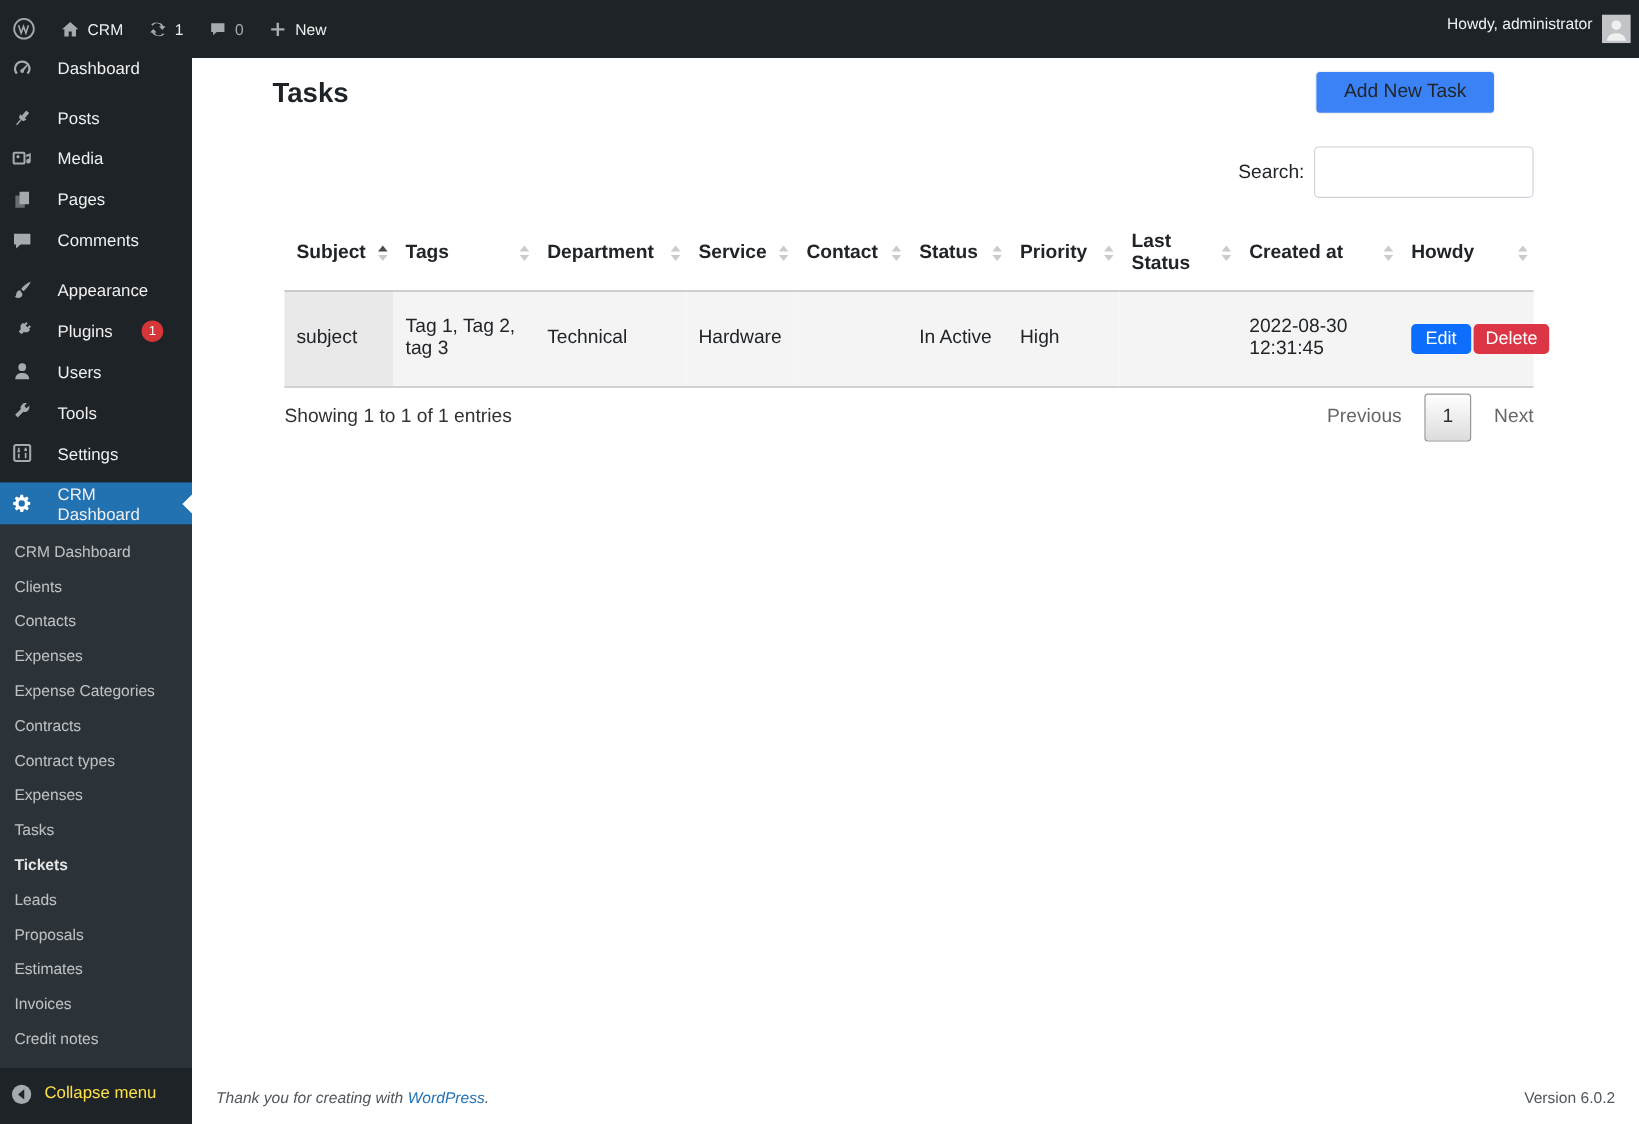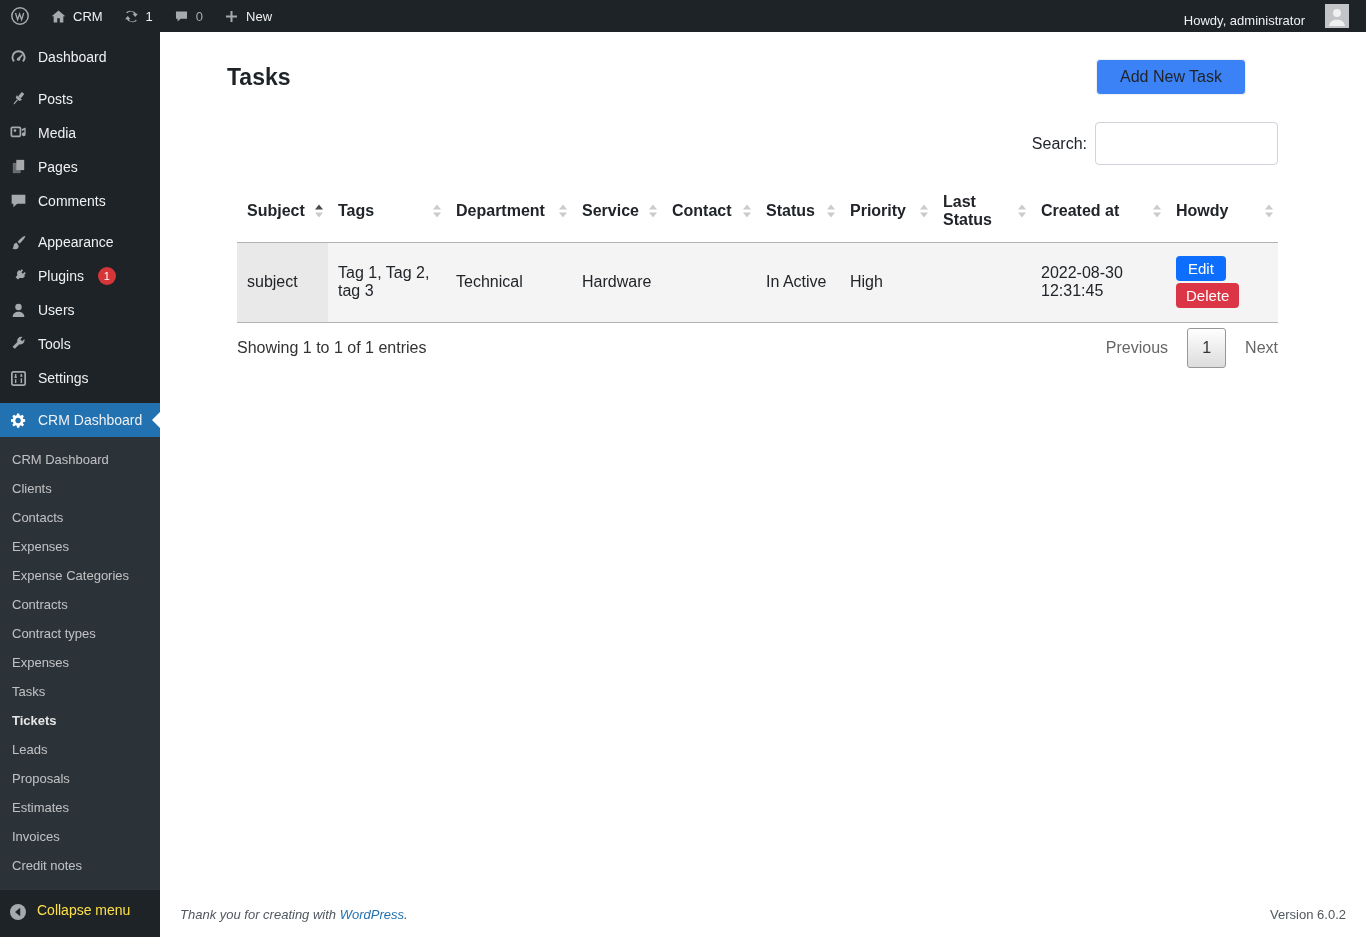--- a/index.html
+++ b/index.html
@@ -1,36 +1,36 @@
 <!DOCTYPE html>
 <html><head>
 <meta charset="utf-8">
 <style>
   * { margin:0; padding:0; box-sizing:border-box; }
   html,body { width:1366px; height:937px; overflow:hidden; }
   body { font-family:"Liberation Sans",sans-serif; background:#fff; display:flex; padding-top:32px; }
 
   
-  .adminbar { position:fixed; top:0; left:0; right:0; height:32px; background:#1d2327;
+  .adminbar { position:fixed; top:0; left:0; right:0; height:48px; background:#1d2327;
     color:#f0f0f1; display:flex; align-items:center; justify-content:space-between;
     font-size:13px; z-index:50; }
   .ab-left { display:flex; align-items:center; height:100%; }
   .ab-item { display:flex; align-items:center; gap:6px; padding:0 10px; height:100%; cursor:pointer; }
   .ab-icon { color:#a7aaad; display:flex; align-items:center; }
   .ab-icon svg { width:17px; height:17px; fill:currentColor; }
   .ab-logo svg { width:20px; height:20px; }
   .ab-muted { color:#a7aaad; }
-  .ab-right { display:flex; align-items:flex-end; gap:20px; padding-right:17px; cursor:pointer; }
+  .ab-right { display:flex; align-items:flex-start; gap:8px; padding-right:7px; cursor:pointer; }
   .avatar { width:24px; height:24px; display:flex; }
   .avatar svg { width:24px; height:24px; }
 
   
   .sidebar { width:160px; background:#1d2327; color:#f0f0f1; flex-shrink:0;
     display:flex; flex-direction:column; font-size:14px; }
-  .menu-item { display:flex; align-items:center; gap:10px; padding:8px 8px; min-height:34px; cursor:pointer; }
+  .menu-item { display:flex; align-items:center; gap:20px; padding:8px 8px; min-height:34px; cursor:pointer; }
   .mi-icon { width:20px; height:20px; color:#a7aaad; flex-shrink:0; display:flex;
     align-items:center; justify-content:center; }
   .mi-icon svg { width:19px; height:19px; fill:currentColor; }
   .menu-item.active { background:#2271b1; position:relative; }
   .menu-item.active .mi-icon { color:#fff; }
   .menu-item.active:after { content:""; position:absolute; right:0; top:50%; margin-top:-8px;
     border:8px solid transparent; border-right-color:#fff; }
   .sep { height:13px; }
   .update-badge { background:#d63638; color:#fff; border-radius:50%; min-width:18px; height:18px;
     font-size:11px; display:inline-flex; align-items:center; justify-content:center;
@@ -61,21 +61,21 @@
   .sort { position:absolute; right:5px; top:50%; transform:translateY(-50%);
     display:flex; flex-direction:column; gap:3px; }
   .tri-up { width:0; height:0; border-left:4px solid transparent; border-right:4px solid transparent;
     border-bottom:5px solid #cbcbcb; }
   .tri-down { width:0; height:0; border-left:4px solid transparent; border-right:4px solid transparent;
     border-top:5px solid #cbcbcb; }
   .tri-up.on { border-bottom-color:#4a4a4a; }
   .tasks td { height:80px; padding:8px 10px; background:#f4f4f4; border-bottom:1px solid #b3b3b3;
     vertical-align:middle; }
   .tasks td.sorted { background:#e9e9e9; }
-  .actions { display:flex; flex-direction:column; gap:2px; align-items:flex-start; }
+  .actions { display:flex; flex-direction:row; gap:2px; align-items:flex-start; }
   .btn-edit { background:#0d6efd; color:#fff; border:none; border-radius:4px; padding:4px 12px;
     font-size:15px; cursor:pointer; font-family:inherit; }
   .btn-del { background:#dc3545; color:#fff; border:none; border-radius:4px; padding:4px 10px;
     font-size:15px; cursor:pointer; font-family:inherit; }
 
   .table-foot { display:flex; justify-content:space-between; align-items:center;
     margin-left:10px; margin-top:5px; }
   .info { font-size:16px; color:#333; }
   .paging { display:flex; align-items:center; gap:19px; font-size:16px; color:#666; }
   .page-btn { cursor:pointer;text-align:right; }

